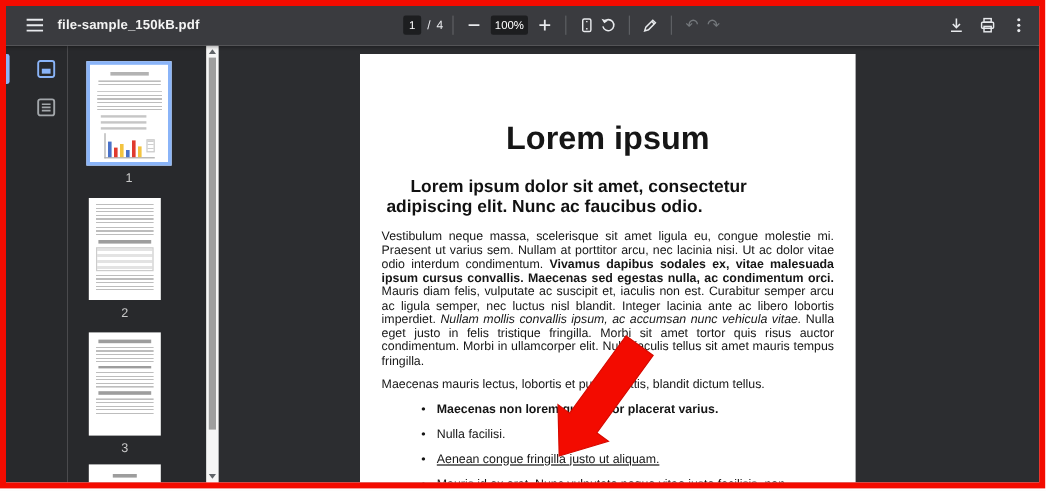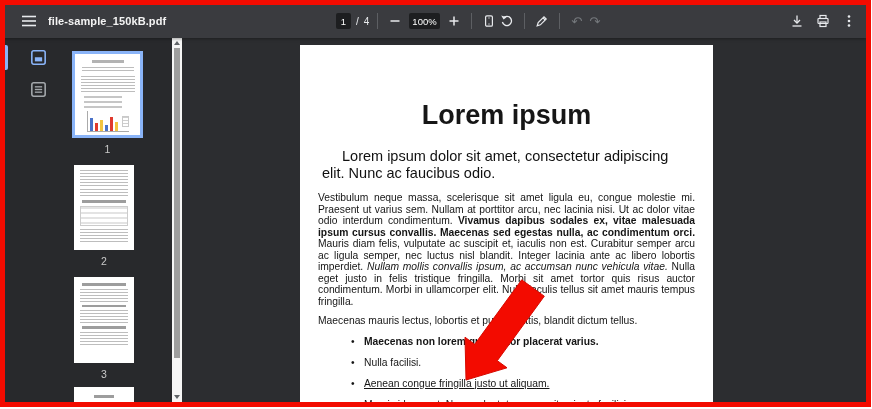--- a/index.html
+++ b/index.html
@@ -88,21 +88,21 @@
   .sb-thumb { position:absolute; left:2px; top:10px; width:6px; height:310px;
     background:#9e9e9e; cursor:pointer; }
 
   
   .main { position:absolute; left:182px; top:38px; right:6px; bottom:7px;
     background:#2c2d30; overflow:hidden; z-index:4;padding-left:11px; }
   .page { position:absolute; left:118px; top:7px; width:413px; height:380px; background:#fff; }
 
   .doc-title { margin:55px 0 0; text-align:center; font-size:27px; font-weight:bold;
     color:#161616; line-height:30px; }
-  .doc-subtitle { margin:18px 22px 0; font-size:14.5px; font-weight:normal; color:#111;
+  .doc-subtitle { margin:18px 22px 0; font-size:14.5px; font-weight:bold; color:#111;
     line-height:17px; text-indent:20px; }
   .doc-body { margin:10px 18px 0; font-size:10.3px; line-height:11.5px; text-align:justify;
     color:#151515; }
   .doc-p2 { margin:8px 18px 0; font-size:10.3px; line-height:11.5px; color:#151515; }
   .doc-list { margin:9px 18px 0 64px; list-style:none; }
   .doc-list li { position:relative; font-size:10.3px; line-height:12px; margin-bottom:9px;
     color:#151515; }
   .doc-list li::before { content:"\2022"; position:absolute; left:-13px; top:0; }
   .li-bold { font-weight:bold; }
   .li-italic { }

